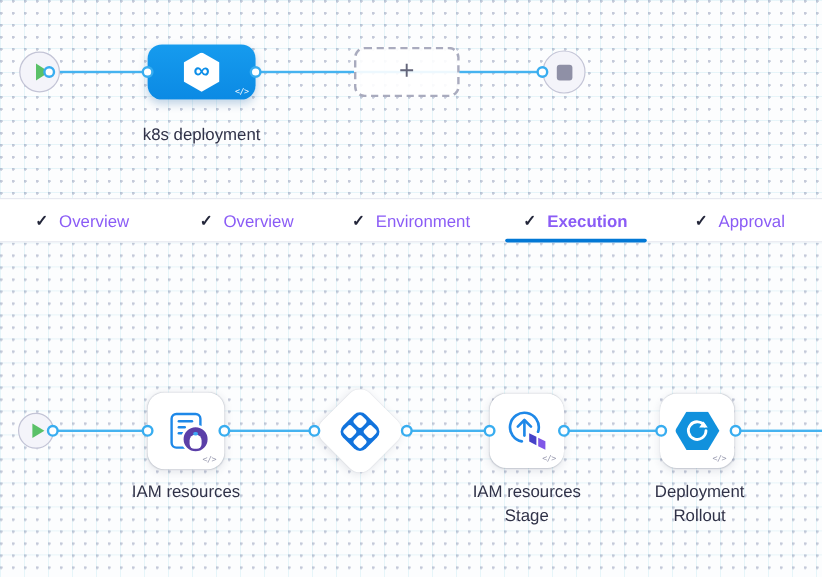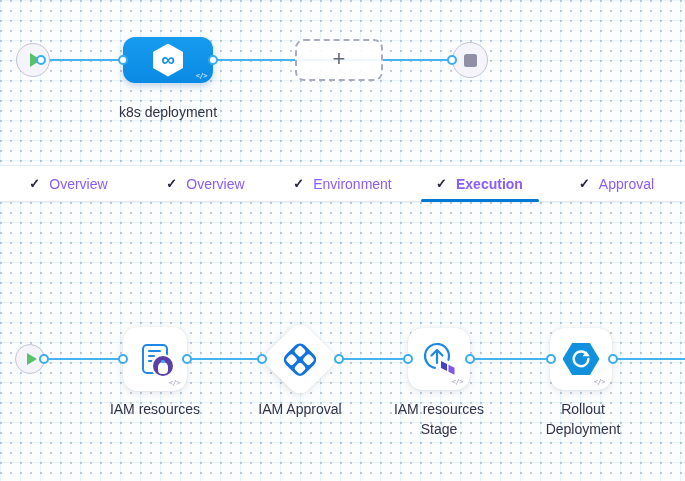--- a/index.html
+++ b/index.html
@@ -194,26 +194,23 @@
     <span class="port" style="left:257px;top:152px;"></span>
     <span class="port" style="left:334px;top:152px;"></span>
     <span class="port" style="left:403px;top:152px;"></span>
     <span class="port" style="left:465px;top:152px;"></span>
     <span class="port" style="left:546px;top:152px;"></span>
     <span class="port" style="left:608px;top:152px;"></span>
 
     <div class="step-label" style="left:95px;top:197px;width:120px;">
       <div>IAM resources</div>
     </div>
-    <div class="step-label" style="left:230px;top:197px;width:140px;">
-      <div>IAM Approval</div>
-    </div>
     <div class="step-label" style="left:379px;top:197px;width:120px;">
       <div>IAM resources</div>
       <div>Stage</div>
     </div>
     <div class="step-label" style="left:521px;top:197px;width:124px;">
+      <div>Deployment</div>
       <div>Rollout</div>
-      <div>Deployment</div>
     </div>
   </section>
 
 </div>
 
 </body></html>

